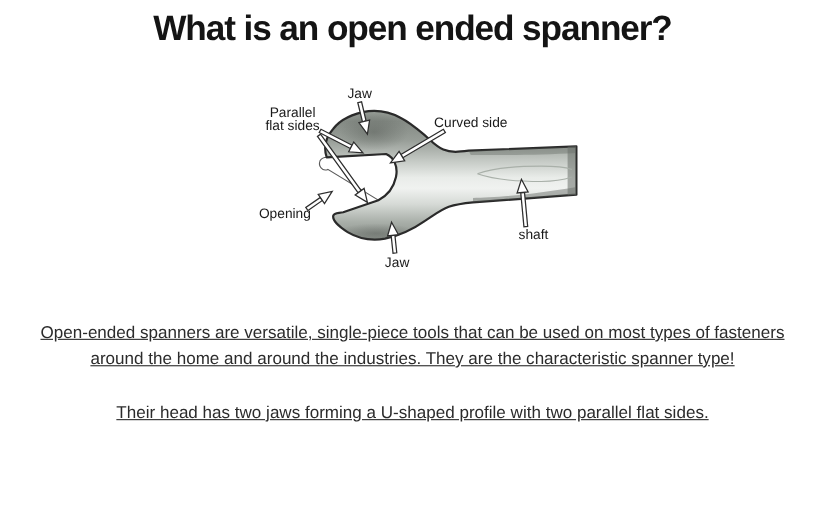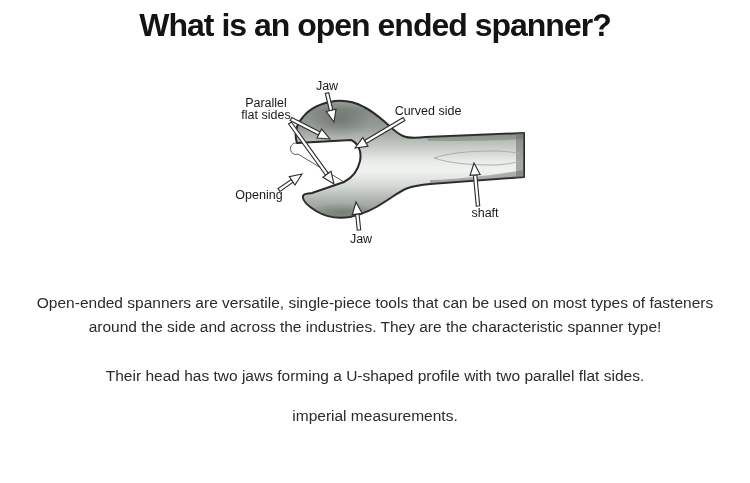--- a/index.html
+++ b/index.html
@@ -11,21 +11,21 @@
   .title{
     position:absolute;top:6px;left:0;width:750px;margin:0;
     text-align:center;font-size:32px;line-height:38px;font-weight:700;
     letter-spacing:-1px;color:#141414;white-space:nowrap;
   }
   .diagram{position:absolute;left:225px;top:70px;}
   .dlabel{font-size:12.5px;fill:#1a1a1a;}
   #arrows polygon{fill:#ffffff;stroke:#2e2e2e;stroke-width:1.15;stroke-linejoin:miter;}
   .para{
     position:absolute;left:0;width:750px;
-    text-align:center;font-size:15.5px;line-height:24px;color:#2b2b2b;
+    text-align:center;font-size:15.5px;line-height:24px;color:#2b2b2b;text-decoration:underline;
   }
   .para .line{white-space:nowrap;}
   #p1{top:291px}
   #p2{top:364px}
   #p3{top:404px}
 </style>
 </head>
 <body>
 
 <h1 class="title">What is an open ended spanner?</h1>
@@ -110,22 +110,21 @@
   <text class="dlabel" text-anchor="middle" x="266" y="106.5">Parallel</text>
   <text class="dlabel" text-anchor="middle" x="266" y="118.5">flat sides</text>
   <text class="dlabel" text-anchor="middle" x="428" y="115">Curved side</text>
   <text class="dlabel" text-anchor="middle" x="259" y="198.5">Opening</text>
   <text class="dlabel" text-anchor="middle" x="485" y="217">shaft</text>
   <text class="dlabel" text-anchor="middle" x="361" y="242.5">Jaw</text>
 </svg>
 
 <div class="para" id="p1">
   <div class="line">Open-ended spanners are versatile, single-piece tools that can be used on most types of fasteners</div>
-  <div class="line">around the side and across the industries. They are the characteristic spanner type!</div>
+  <div class="line">around the home and around the industries. They are the characteristic spanner type!</div>
 </div>
 
 <div class="para" id="p2">
   <div class="line">Their head has two jaws forming a U-shaped profile with two parallel flat sides.</div>
 </div>
 
 <div class="para" id="p3">
-  <div class="line">imperial measurements.</div>
 </div>
 
 </body></html>

